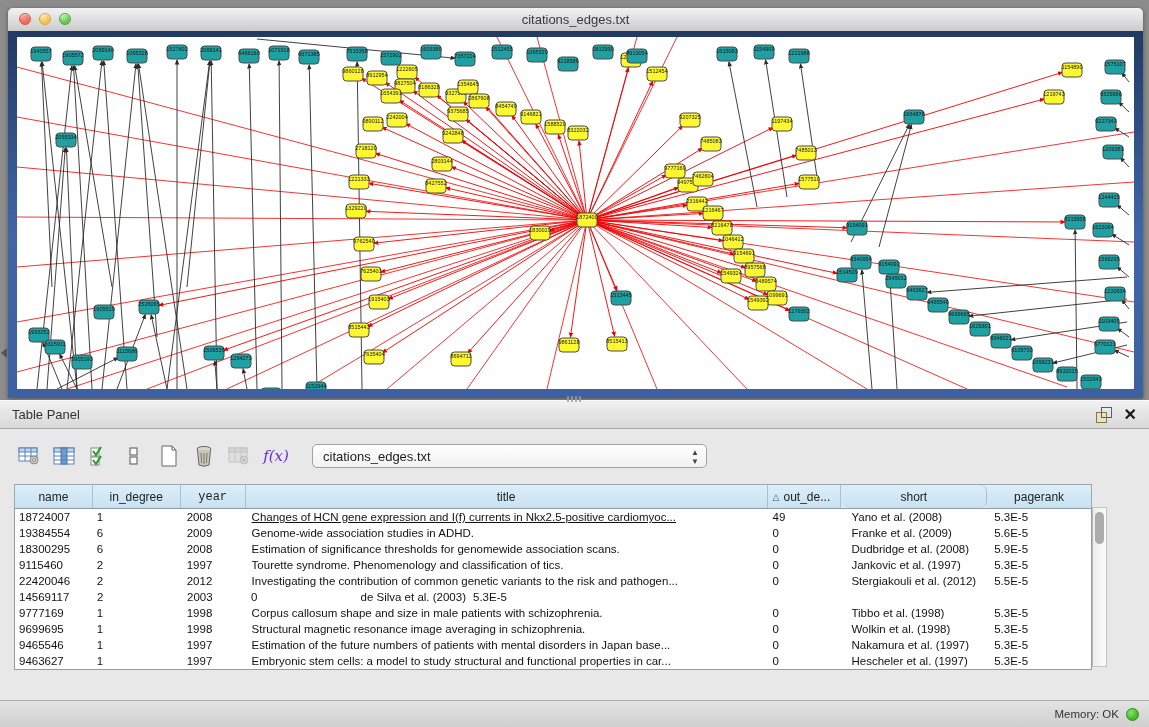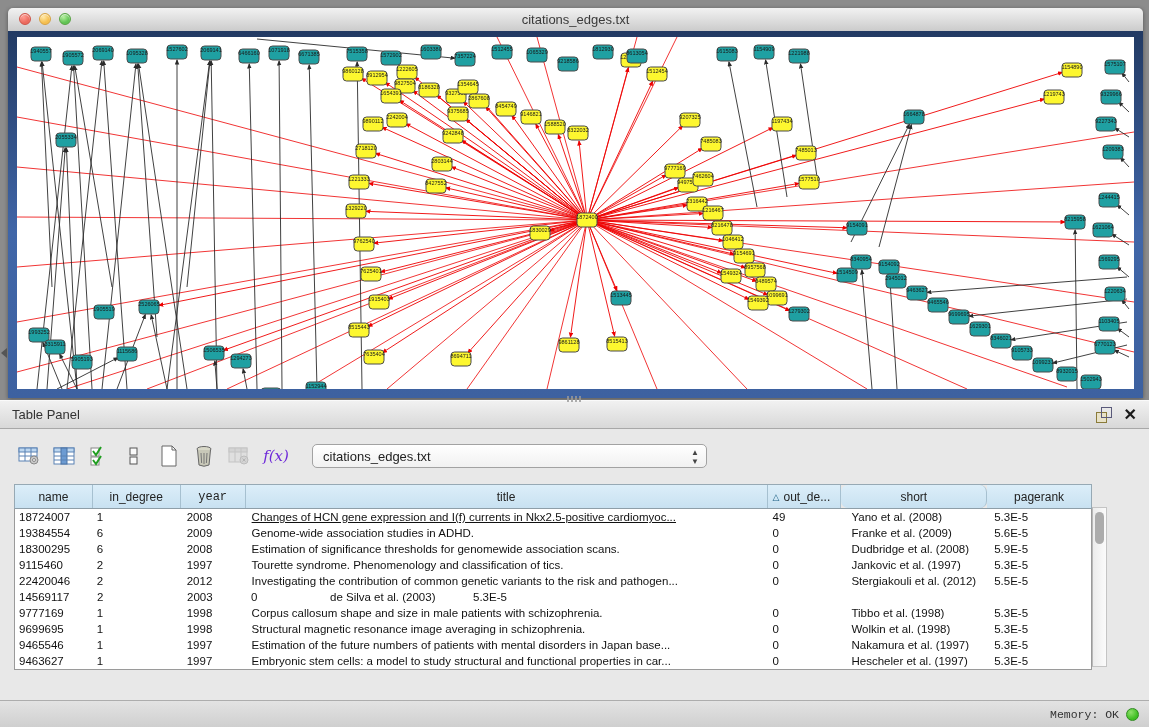--- a/index.html
+++ b/index.html
@@ -73,21 +73,21 @@
     border:1px solid #8C8C8C;border-radius:5px;overflow:hidden;background:#FFF;
     box-shadow:0 1px 0 rgba(255,255,255,.6);}
   .tab{padding:3px 16px;font-size:12.5px;color:#222;background:linear-gradient(#FFFFFF,#EFEFEF);
     border-left:1px solid #C9C9C9;cursor:default;}
   .tab:first-child{border-left:none;}
   .tab.selected{background:linear-gradient(#7E7E7E,#666666);color:#F0F0F0;}
   
   .statusbar{position:absolute;left:0;bottom:0;width:1149px;height:27px;
     background:linear-gradient(#E3E3E3,#CFCFCF);border-top:1px solid #ADADAD;
     display:flex;align-items:center;justify-content:flex-end;box-sizing:border-box;}
-  .mem-label{font-size:11.5px;color:#333;margin-right:7px;font-family:Liberation Mono, monospace;}
+  .mem-label{font-size:11.5px;color:#333;margin-right:7px;}
   .mem-dot{width:13px;height:13px;border-radius:50%;margin-right:10px;
     background:radial-gradient(circle at 35% 30%,#8EE06A,#3FBE23 65%);border:1px solid #2E8B1E;box-sizing:border-box;}
 </style>
 </head>
 <body>
 
 <div class="net-window">
   <div class="titlebar">
     <div class="lights">
       <span class="light red"></span>
@@ -855,21 +855,21 @@
             <div class="td" style="width: 523px; padding-left: 6px;">Investigating the contribution of common genetic variants to the risk and pathogen...</div>
             <div class="td" style="width: 74px; padding-left: 5px;">0</div>
             <div class="td" style="width: 146px; padding-left: 10px;">Stergiakouli et al. (2012)</div>
             <div class="td" style="width: 104px; padding-left: 7px;">5.5E-5</div>
           </div>
           <div class="tr">
             <div class="td" style="width: 78px; padding-left: 4px;">14569117</div>
             <div class="td" style="width: 88px; padding-left: 4px;">2</div>
             <div class="td" style="width: 65px; padding-left: 6px;">2003</div>
             <div class="td" style="width: 74px; padding-left: 5px;">0</div>
-            <div class="td" style="width: 146px; padding-left: 10px;">de Silva et al. (2003)</div>
+            <div class="td" style="width: 146px; padding-left: 10px; text-align: right;">de Silva et al. (2003)</div>
             <div class="td" style="width: 104px; padding-left: 7px;">5.3E-5</div>
           </div>
           <div class="tr">
             <div class="td" style="width: 78px; padding-left: 4px;">9777169</div>
             <div class="td" style="width: 88px; padding-left: 4px;">1</div>
             <div class="td" style="width: 65px; padding-left: 6px;">1998</div>
             <div class="td" style="width: 523px; padding-left: 6px;">Corpus callosum shape and size in male patients with schizophrenia.</div>
             <div class="td" style="width: 74px; padding-left: 5px;">0</div>
             <div class="td" style="width: 146px; padding-left: 10px;">Tibbo et al. (1998)</div>
             <div class="td" style="width: 104px; padding-left: 7px;">5.3E-5</div>

